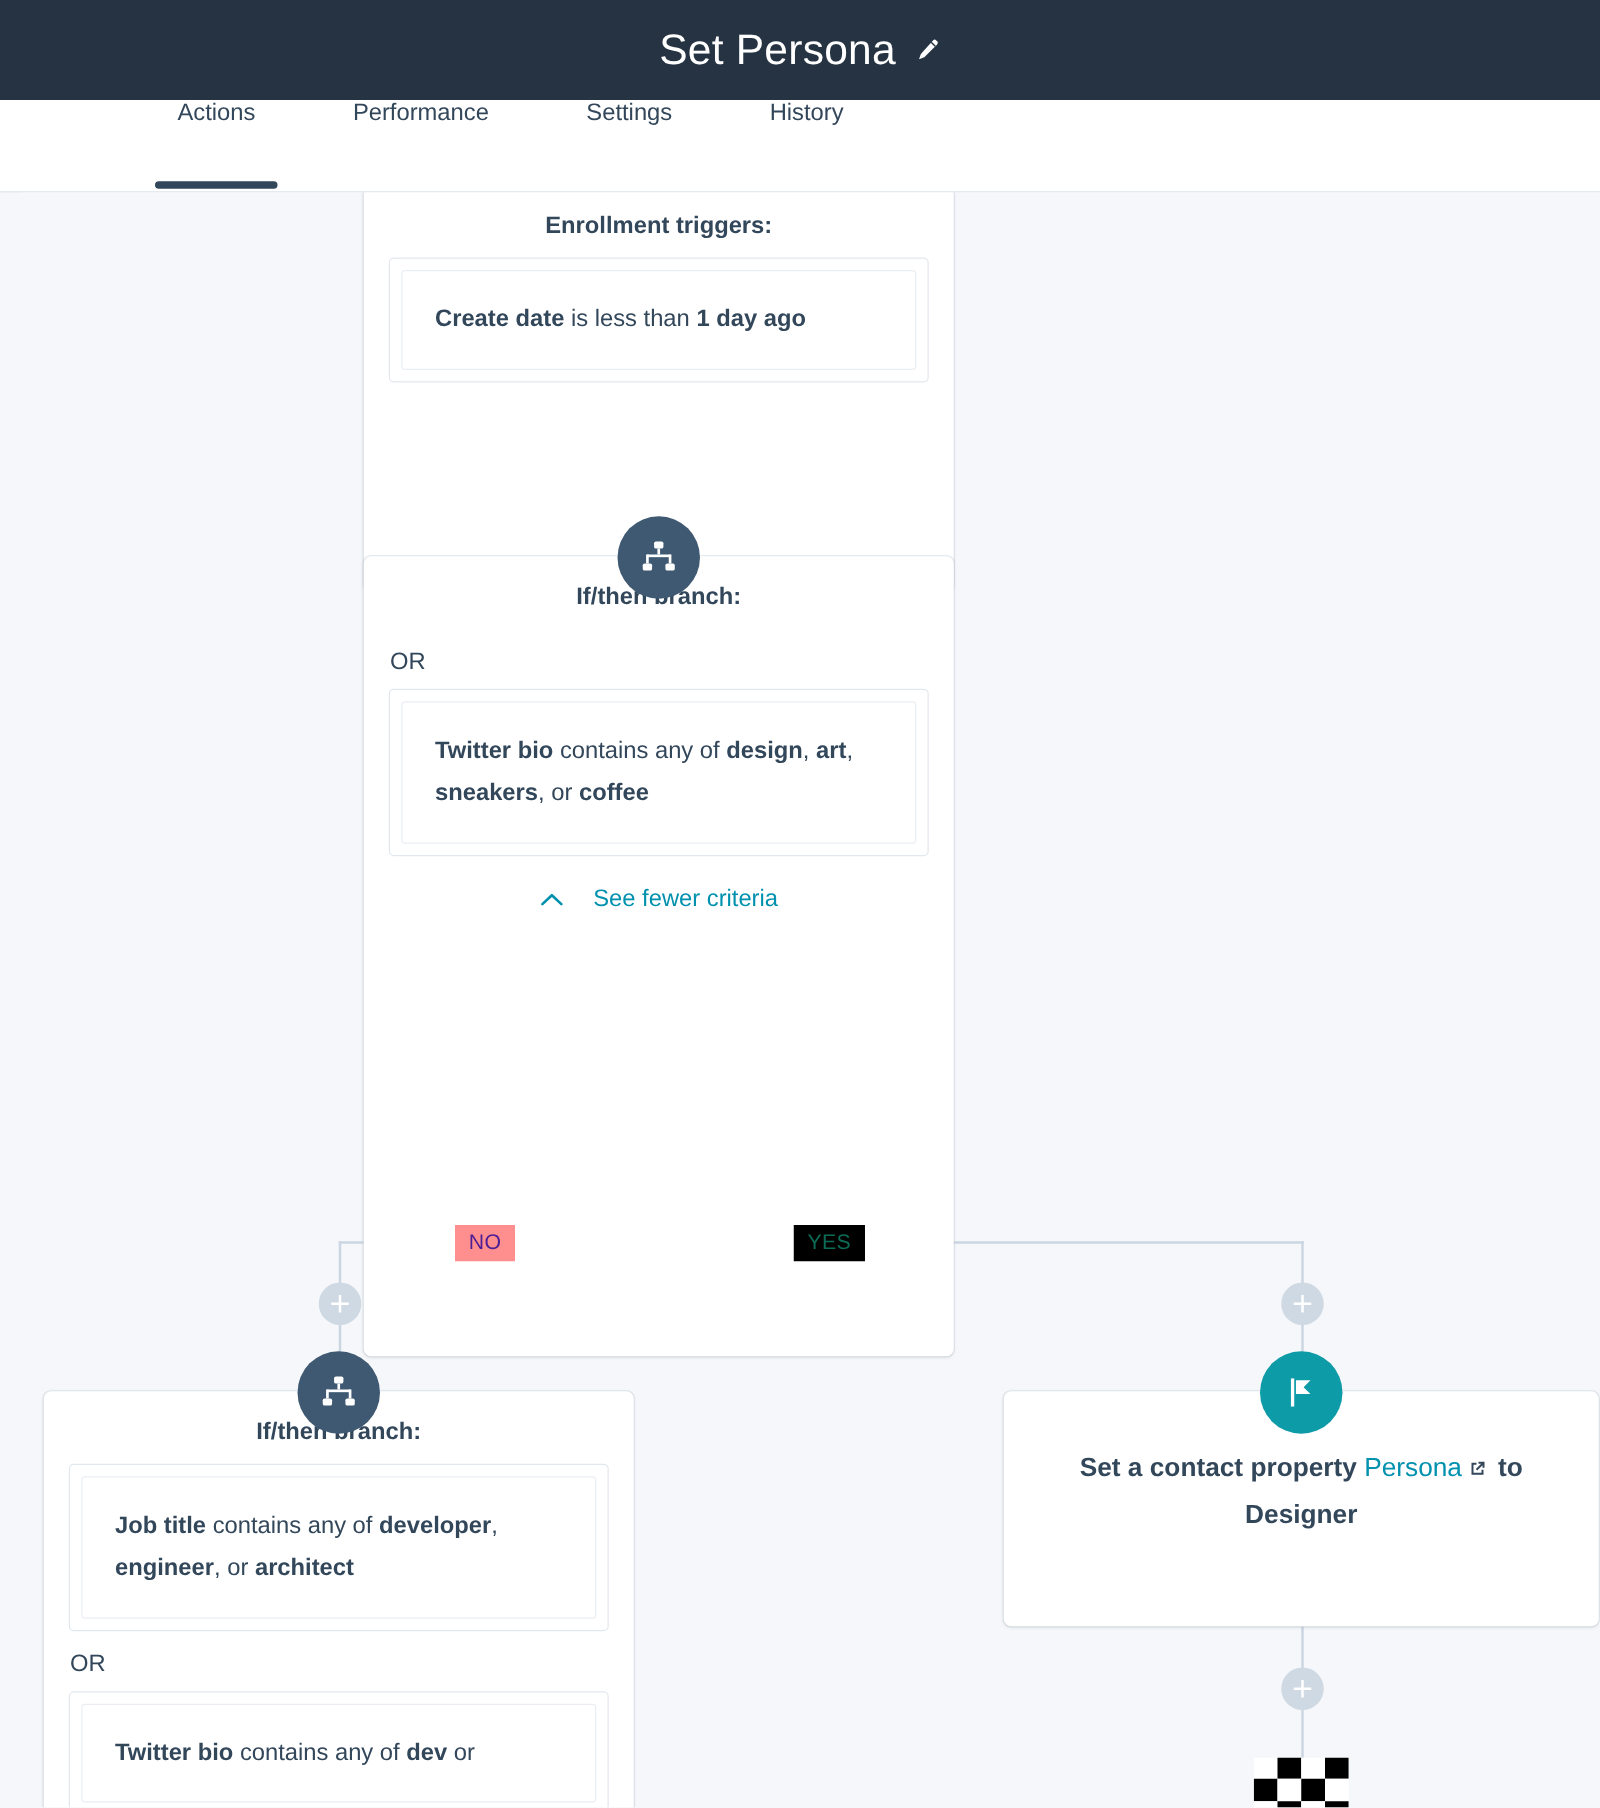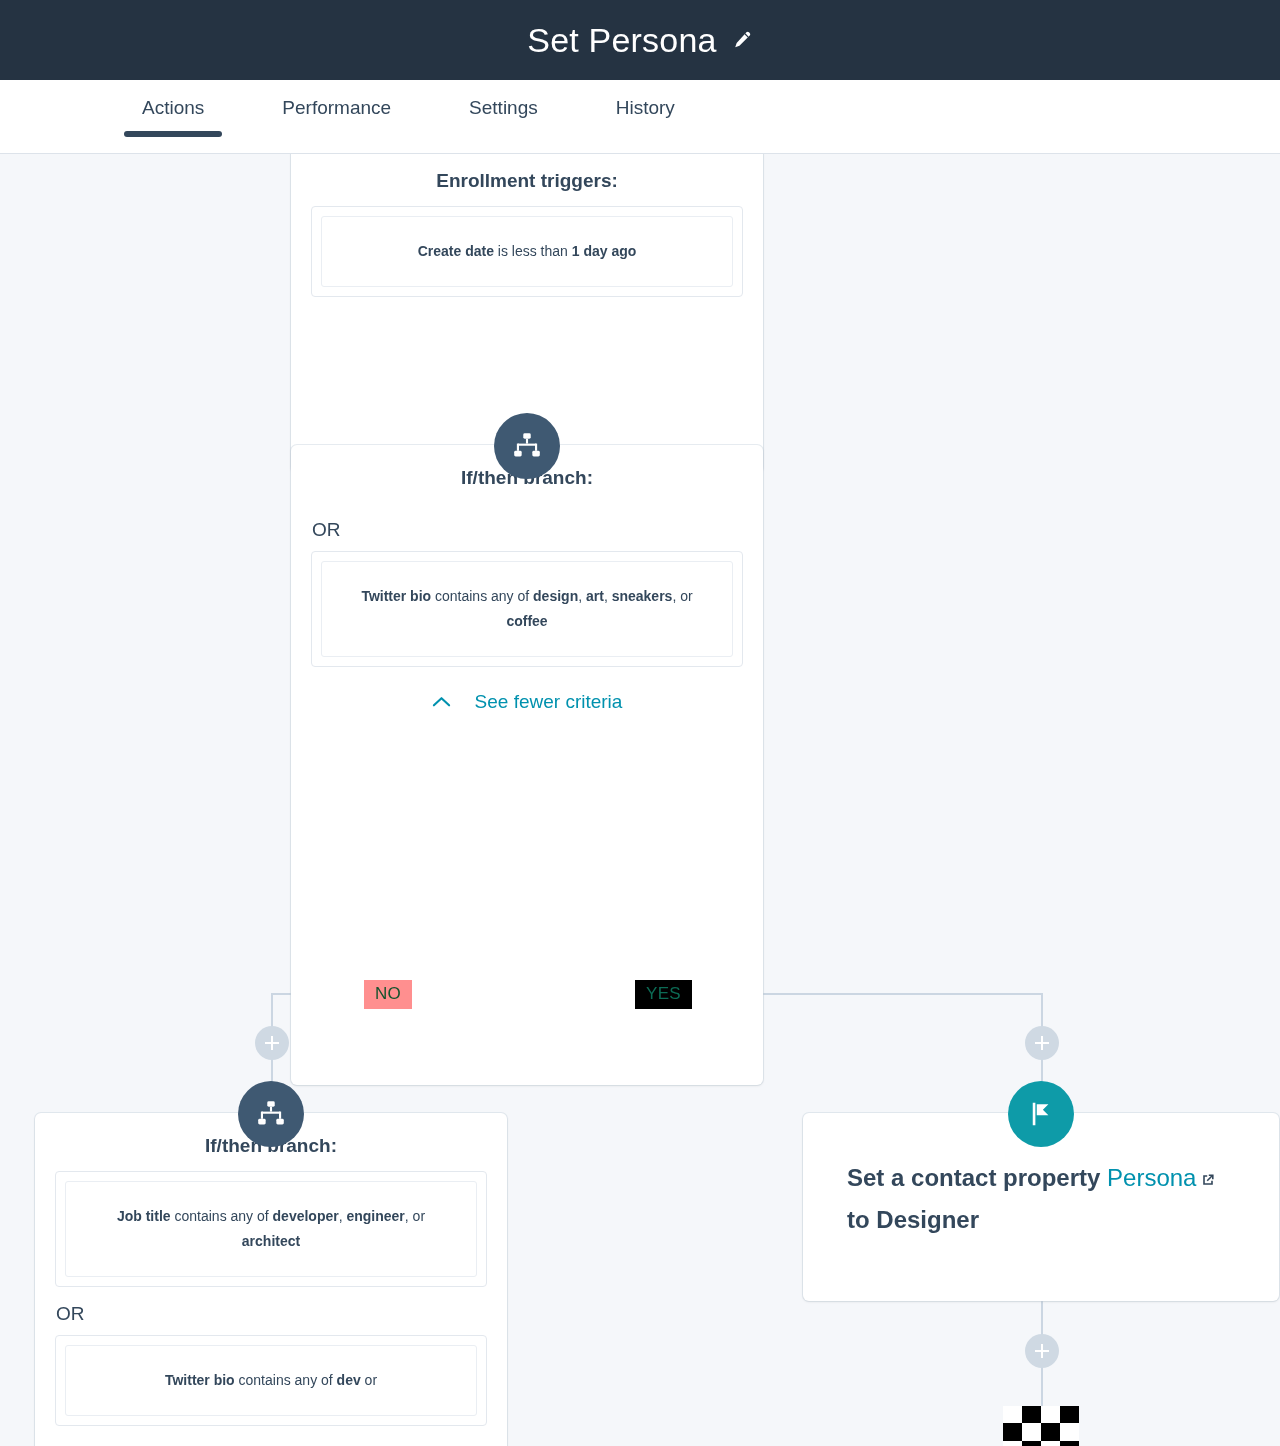--- a/index.html
+++ b/index.html
@@ -33,23 +33,23 @@
   .tabbar {
     height: 74px;
     background: #ffffff;
     position: relative;
     display: flex;
     align-items: flex-start;
     padding-left: 124px;
     border-bottom: 1px solid #dde3ea;
   }
   .tab {
-    height: 56px;
+    height: 70px;
     display: flex;
-    align-items: center;
+    align-items: flex-start;
     font-size: 19px;
     color: #33475b;
     padding: 0 18px;
     margin-right: 42px;
     position: relative;
     cursor: pointer;
     white-space: nowrap;
   }
   .tab.active { color: #33475b; font-weight: 400; }
   .tab.active::after {
@@ -123,22 +123,22 @@
   .criteria-outer {
     margin: 0 20px;
     border: 1px solid #e3e8ee;
     border-radius: 4px;
     padding: 9px;
   }
   .criteria-inner {
     border: 1px solid #eaeef3;
     border-radius: 3px;
     padding: 22px 26px;
-    text-align: center;
-    font-size: 14px;
+    text-align: left;
+    font-size: 19px;
     line-height: 1.78;
     color: #33475b;
     font-weight: 400;
   }
   .criteria-inner b { font-weight: bold; }
   .or-label {
     font-size: 19px;
     color: #33475b;
     padding: 16px 0 10px 21px;
   }
@@ -149,22 +149,22 @@
     gap: 24px;
     color: #0091ae;
     font-size: 19px;
     padding: 24px 0 28px;
     cursor: pointer;
   }
   .chev-up { display: flex; align-items: center; }
 
   
   .action-body {
-    text-align: left;
-    font-size: 24px;
+    text-align: center;
+    font-size: 21px;
     line-height: 1.75;
     color: #33475b;
     font-weight: bold;
     padding: 44px 44px;
   }
   .prop-link {
     color: #0091ae;
     font-weight: 400;
     text-decoration: none;
     cursor: pointer;
@@ -173,21 +173,21 @@
 
   
   .badge {
     position: absolute;
     font-size: 17px;
     padding: 4px 11px 5px;
     z-index: 7;
     font-weight: 400;
     letter-spacing: .3px;
   }
-  .badge.no  { background: #ff8f8f; color: #14532d; }
+  .badge.no  { background: #ff8f8f; color: #4c1d95; }
   .badge.yes { background: #000000; color: #0c6b55; }
 
   
   .finish-flag {
     position: absolute;
     width: 76px; height: 52px;
     z-index: 6;
   }
 </style>
 </head>

